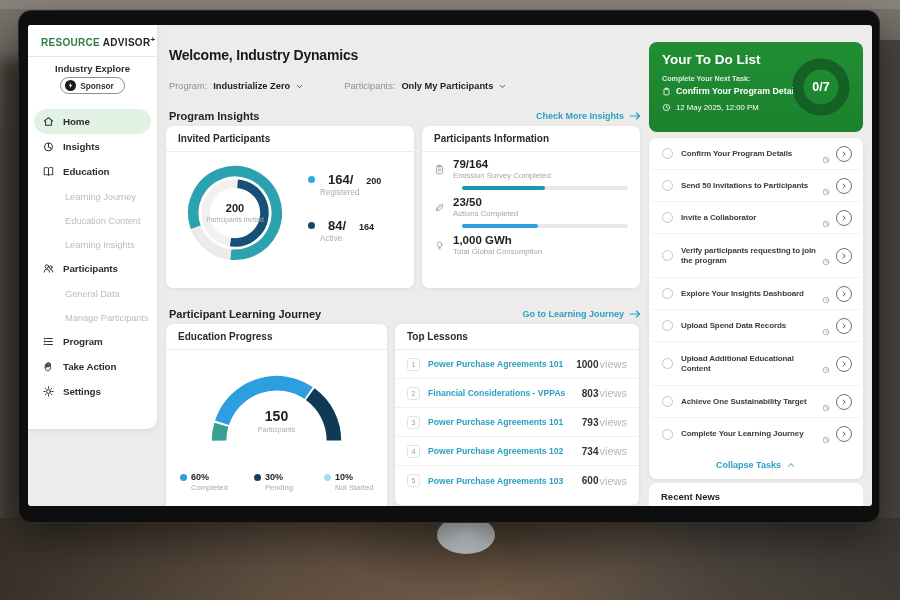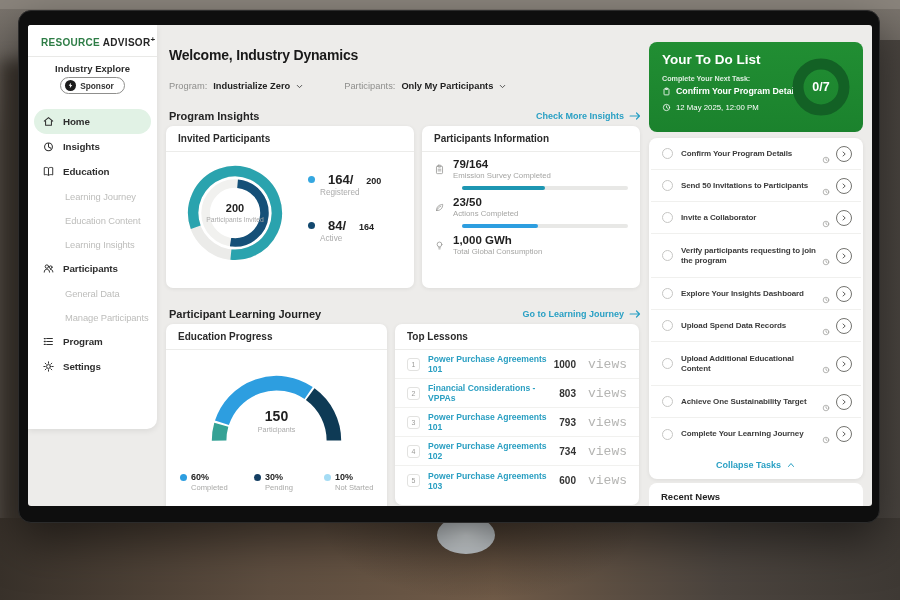--- a/index.html
+++ b/index.html
@@ -109,21 +109,21 @@
   .glegend .cap { font-size:7.6px; color:#a9a9a7; margin:1px 0 0 11px; }
 
   
   .lessons { position:absolute; left:0; top:26px; width:100%; }
   .lrow { height:29px; display:flex; align-items:center; padding:0 12px; border-bottom:1px solid #f1f1ef; }
   .lrow:last-child { border-bottom:none; }
   .lrank { width:13px; height:13px; border:1px solid #e2e2e0; border-radius:3px; font-size:7px; color:#9a9a98;
     display:flex; align-items:center; justify-content:center; flex:0 0 13px; }
   .ltitle { flex:1; margin-left:8px; font-size:8.6px; font-weight:700; color:#2a9fc2; cursor:pointer; }
   .lviews { font-size:10px; font-weight:800; color:#333; }
-  .lsuffix { font-size:13px; color:#b5b5b3; margin-left:12px;font-family:Liberation Mono, monospace; }
+  .lsuffix { font-size:11px; color:#b5b5b3; margin-left:1px; }
 
   
   .todo-hero { position:absolute; left:621px; top:17px; width:214px; height:90px; background:linear-gradient(#218e33,#1b822d);
     border-radius:8px; color:#fff; }
   .todo-hero .title { position:absolute; left:13px; top:10px; font-size:13.5px; font-weight:800; }
   .todo-hero .sub { position:absolute; left:13px; top:32px; font-size:7.2px; font-weight:700; color:rgba(255,255,255,.85); }
   .todo-hero .task { position:absolute; left:13px; top:44px; display:flex; align-items:center; gap:5px;
     font-size:8.8px; font-weight:700; }
   .todo-hero .date { position:absolute; left:13px; top:61px; display:flex; align-items:center; gap:5px; font-size:7.8px; }
   .todo-hero .mini-ic { width:9px; height:9px; display:flex; }
@@ -241,20 +241,28 @@
           <span class="ic">
             <svg viewBox="0 0 20 20" fill="none" stroke="currentColor" stroke-width="1.6" stroke-linecap="round">
                 <path d="M7.2 5.5 H16 M7.2 10 H16 M7.2 14.5 H16"></path>
                 <path d="M3.6 5.5 h1.4 M3.6 10 h1.4 M3.6 14.5 h1.4" stroke-width="2"></path>
               </svg>
           </span>
           <span class="lbl">Program</span>
         </div>
         <div class="mi">
           <span class="ic">
+            <svg viewBox="0 0 20 20" fill="none" stroke="currentColor" stroke-width="1.4" stroke-linecap="round" stroke-linejoin="round">
+                <path d="M5 11.5 V7.8 a1 1 0 012 0 V10 M7 10 V5.6 a1 1 0 012 0 V9.6 M9 9.6 V4.8 a1 1 0 012 0 V9.6 M11 9.6 V6 a1 1 0 012 0 V12 C13 15 11.5 16.6 8.8 16.6 C6.4 16.6 5 15 5 11.5 Z"></path>
+              </svg>
+          </span>
+          <span class="lbl">Take Action</span>
+        </div>
+        <div class="mi">
+          <span class="ic">
             <svg viewBox="0 0 20 20" fill="none" stroke="currentColor" stroke-width="1.5" stroke-linecap="round">
                 <circle cx="10" cy="10" r="3"></circle>
                 <path d="M10 2.8 V5 M10 15 V17.2 M2.8 10 H5 M15 10 H17.2 M4.9 4.9 L6.5 6.5 M13.5 13.5 L15.1 15.1 M15.1 4.9 L13.5 6.5 M6.5 13.5 L4.9 15.1"></path>
               </svg>
           </span>
           <span class="lbl">Settings</span>
         </div>
       </div>
     </div>
 

